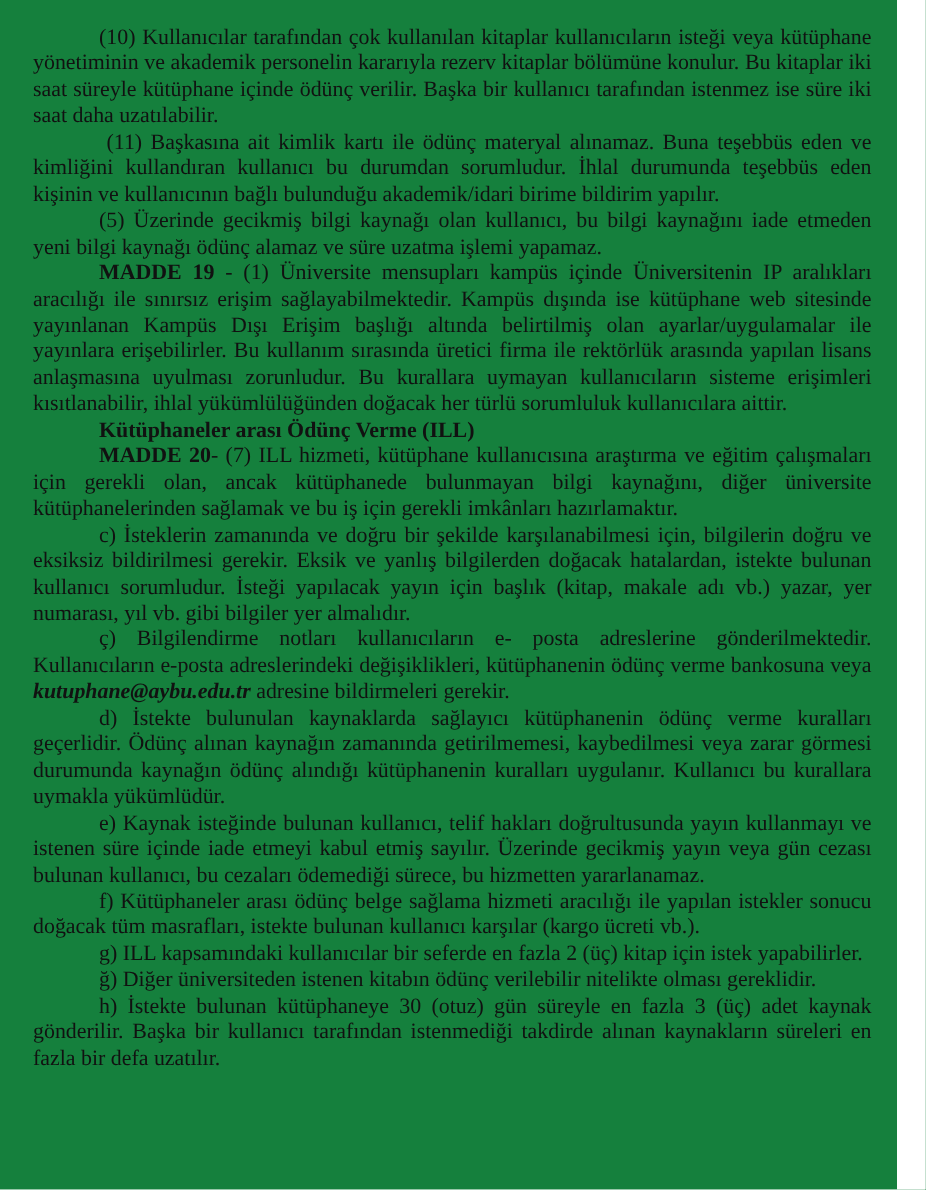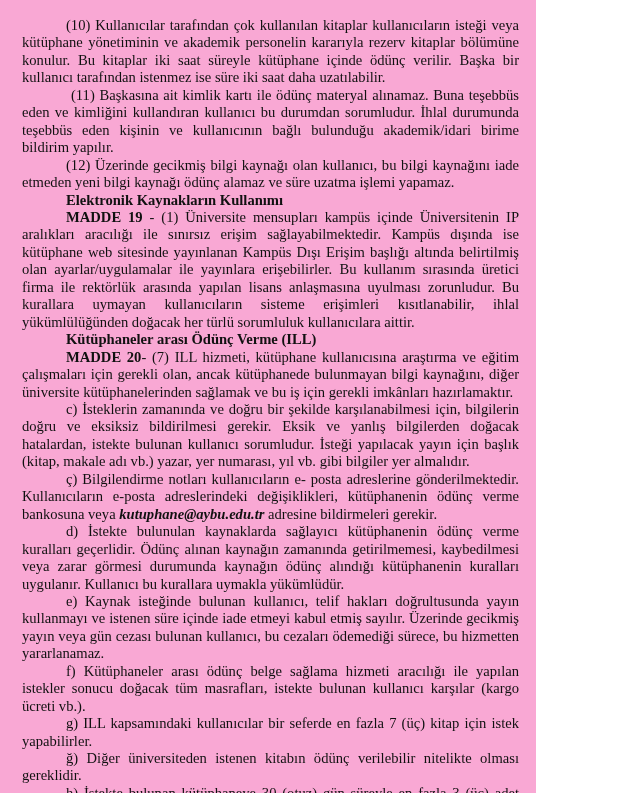--- a/index.html
+++ b/index.html
@@ -1,21 +1,21 @@
 <!DOCTYPE html>
 <html><head>
 <meta charset="utf-8">
 <style>
   html, body { margin: 0; padding: 0; background: #ffffff; }
   body { width: 617px; height: 793px; overflow: hidden; }
   .page {
     position: relative;
-    width: 536px;
+    width: 598px;
     height: 793px;
-    background: #f9a8d4;
+    background: #15803d;
     box-sizing: border-box;
     padding: 17px 17px 0 22px;
     font-family: "Liberation Serif", "DejaVu Serif", serif;
     font-size: 14.6px;
     line-height: 17.45px;
     color: #111111;
   }
   .p {
     margin: 0;
     text-align: justify;
@@ -47,30 +47,29 @@
     text-underline-offset: 2px;
   }
 </style>
 </head>
 <body>
 
 <div class="page">
 
   <p class="p">(10) Kullanıcılar tarafından çok kullanılan kitaplar kullanıcıların isteği veya kütüphane yönetiminin ve akademik personelin kararıyla rezerv kitaplar bölümüne konulur. Bu kitaplar iki saat süreyle kütüphane içinde ödünç verilir. Başka bir kullanıcı tarafından istenmez ise süre iki saat daha uzatılabilir.</p>
   <p class="p indent-wide">(11) Başkasına ait kimlik kartı ile ödünç materyal alınamaz. Buna teşebbüs eden ve kimliğini kullandıran kullanıcı bu durumdan sorumludur. İhlal durumunda teşebbüs eden kişinin ve kullanıcının bağlı bulunduğu akademik/idari birime bildirim yapılır.</p>
-  <p class="p">(12) Üzerinde gecikmiş bilgi kaynağı olan kullanıcı, bu bilgi kaynağını iade etmeden yeni bilgi kaynağı ödünç alamaz ve süre uzatma işlemi yapamaz.</p>
+  <p class="p">(5) Üzerinde gecikmiş bilgi kaynağı olan kullanıcı, bu bilgi kaynağını iade etmeden yeni bilgi kaynağı ödünç alamaz ve süre uzatma işlemi yapamaz.</p>
 
-  <p class="heading">Elektronik Kaynakların Kullanımı</p>
   <p class="p"><span class="b">MADDE 19</span><span> - (1) Üniversite mensupları kampüs içinde Üniversitenin IP aralıkları aracılığı ile sınırsız erişim sağlayabilmektedir. Kampüs dışında ise kütüphane web sitesinde yayınlanan Kampüs Dışı Erişim başlığı altında belirtilmiş olan ayarlar/uygulamalar ile yayınlara erişebilirler. Bu kullanım sırasında üretici firma ile rektörlük arasında yapılan lisans anlaşmasına uyulması zorunludur. Bu kurallara uymayan kullanıcıların sisteme erişimleri kısıtlanabilir, ihlal yükümlülüğünden doğacak her türlü sorumluluk kullanıcılara aittir.</span></p>
 
   <p class="heading">Kütüphaneler arası Ödünç Verme (ILL)</p>
   <p class="p"><span class="b">MADDE 20</span><span>- (7) ILL hizmeti, kütüphane kullanıcısına araştırma ve eğitim çalışmaları için gerekli olan, ancak kütüphanede bulunmayan bilgi kaynağını, diğer üniversite kütüphanelerinden sağlamak ve bu iş için gerekli imkânları hazırlamaktır.</span></p>
 
   <p class="p">c) İsteklerin zamanında ve doğru bir şekilde karşılanabilmesi için, bilgilerin doğru ve eksiksiz bildirilmesi gerekir. Eksik ve yanlış bilgilerden doğacak hatalardan, istekte bulunan kullanıcı sorumludur. İsteği yapılacak yayın için başlık (kitap, makale adı vb.) yazar, yer numarası, yıl vb. gibi bilgiler yer almalıdır.</p>
   <p class="p"><span>ç) Bilgilendirme notları kullanıcıların e- posta adreslerine gönderilmektedir. Kullanıcıların e-posta adreslerindeki değişiklikleri, kütüphanenin ödünç verme bankosuna veya </span><span class="bi">kutuphane@aybu.edu.tr</span><span> adresine bildirmeleri gerekir.</span></p>
   <p class="p">d) İstekte bulunulan kaynaklarda sağlayıcı kütüphanenin ödünç verme kuralları geçerlidir. Ödünç alınan kaynağın zamanında getirilmemesi, kaybedilmesi veya zarar görmesi durumunda kaynağın ödünç alındığı kütüphanenin kuralları uygulanır. Kullanıcı bu kurallara uymakla yükümlüdür.</p>
   <p class="p">e) Kaynak isteğinde bulunan kullanıcı, telif hakları doğrultusunda yayın kullanmayı ve istenen süre içinde iade etmeyi kabul etmiş sayılır. Üzerinde gecikmiş yayın veya gün cezası bulunan kullanıcı, bu cezaları ödemediği sürece, bu hizmetten yararlanamaz.</p>
   <p class="p">f) Kütüphaneler arası ödünç belge sağlama hizmeti aracılığı ile yapılan istekler sonucu doğacak tüm masrafları, istekte bulunan kullanıcı karşılar (kargo ücreti vb.).</p>
-  <p class="p">g) ILL kapsamındaki kullanıcılar bir seferde en fazla 7 (üç) kitap için istek yapabilirler.</p>
+  <p class="p">g) ILL kapsamındaki kullanıcılar bir seferde en fazla 2 (üç) kitap için istek yapabilirler.</p>
   <p class="p">ğ) Diğer üniversiteden istenen kitabın ödünç verilebilir nitelikte olması gereklidir.</p>
   <p class="p">h) İstekte bulunan kütüphaneye 30 (otuz) gün süreyle en fazla 3 (üç) adet kaynak gönderilir. Başka bir kullanıcı tarafından istenmediği takdirde alınan kaynakların süreleri en fazla bir defa uzatılır.</p>
 
 </div>
 
 </body></html>

